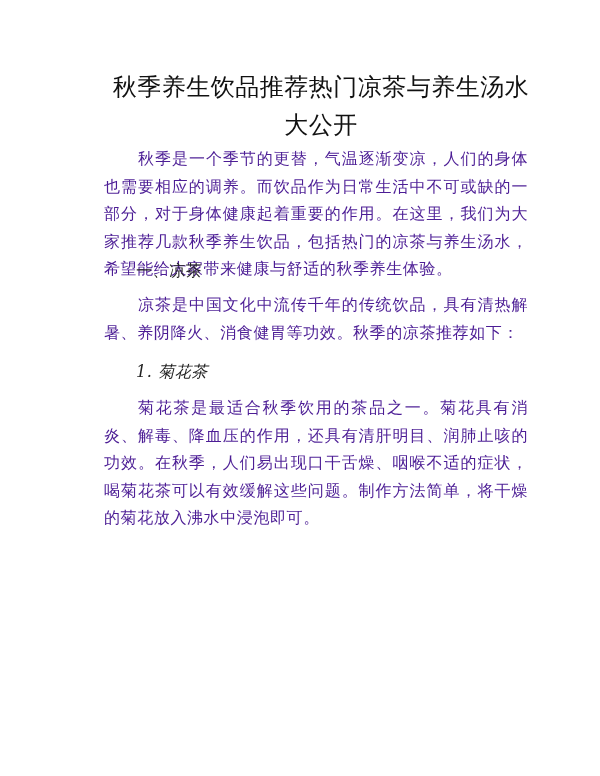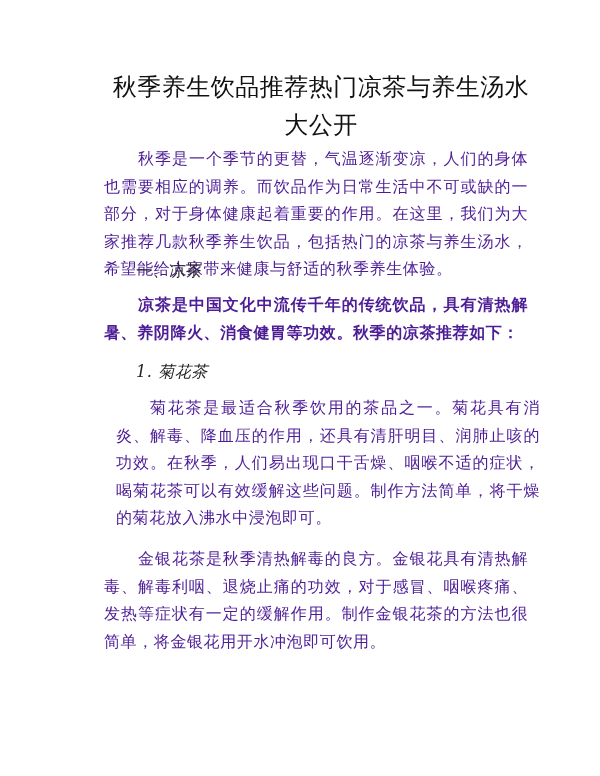--- a/index.html
+++ b/index.html
@@ -16,22 +16,21 @@
 </head>
 <body>
 
 <div class="page">
   <div class="title">秋季养生饮品推荐热门凉茶与养生汤水大公开</div>
 
   <div class="para" style="top:145px;">秋季是一个季节的更替，气温逐渐变凉，人们的身体也需要相应的调养。而饮品作为日常生活中不可或缺的一部分，对于身体健康起着重要的作用。在这里，我们为大家推荐几款秋季养生饮品，包括热门的凉茶与养生汤水，希望能给大家带来健康与舒适的秋季养生体验。</div>
 
   <div class="heading" style="top:260px;">一、凉茶</div>
 
-  <div class="para" style="top:291px;font-weight:bold;">凉茶是中国文化中流传千年的传统饮品，具有清热解暑、养阴降火、消食健胃等功效。秋季的凉茶推荐如下：</div>
+  <div class="para" style="top:291px;">凉茶是中国文化中流传千年的传统饮品，具有清热解暑、养阴降火、消食健胃等功效。秋季的凉茶推荐如下：</div>
 
   <div class="heading" style="top:361px;font-style:italic;">1. 菊花茶</div>
 
-  <div class="para" style="top:394px;margin-left:12px;">菊花茶是最适合秋季饮用的茶品之一。菊花具有消炎、解毒、降血压的作用，还具有清肝明目、润肺止咳的功效。在秋季，人们易出现口干舌燥、咽喉不适的症状，喝菊花茶可以有效缓解这些问题。制作方法简单，将干燥的菊花放入沸水中浸泡即可。</div>
+  <div class="para" style="top:394px;">菊花茶是最适合秋季饮用的茶品之一。菊花具有消炎、解毒、降血压的作用，还具有清肝明目、润肺止咳的功效。在秋季，人们易出现口干舌燥、咽喉不适的症状，喝菊花茶可以有效缓解这些问题。制作方法简单，将干燥的菊花放入沸水中浸泡即可。</div>
 
 
-  <div class="para" style="top:545px;">金银花茶是秋季清热解毒的良方。金银花具有清热解毒、解毒利咽、退烧止痛的功效，对于感冒、咽喉疼痛、发热等症状有一定的缓解作用。制作金银花茶的方法也很简单，将金银花用开水冲泡即可饮用。</div>
 
 </div>
 
 </body></html>

